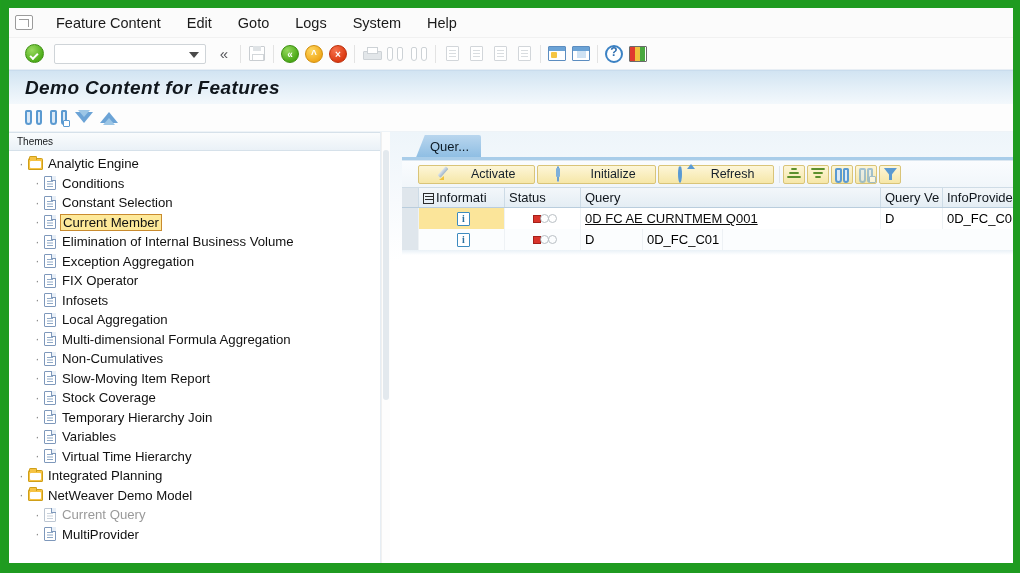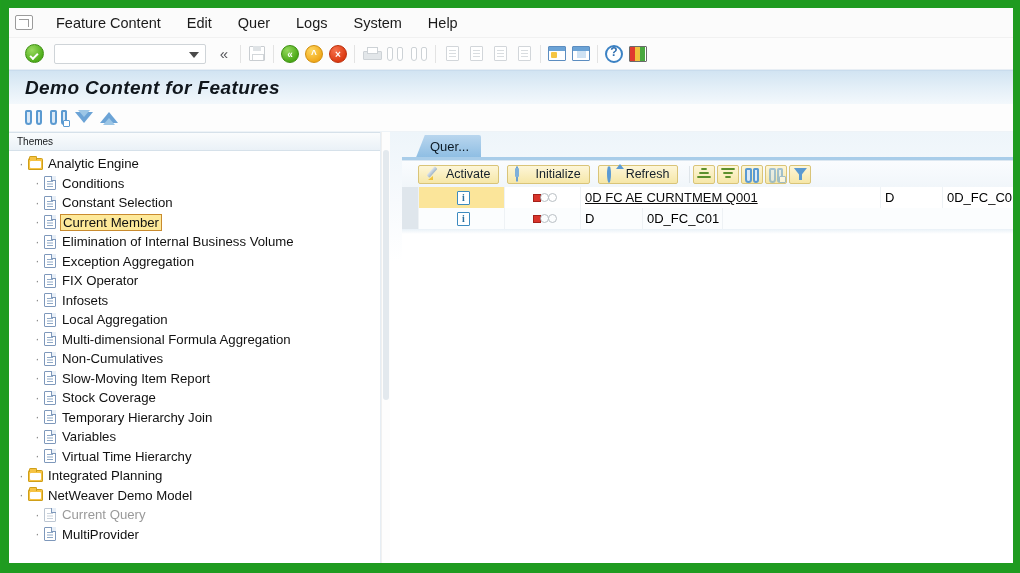--- a/index.html
+++ b/index.html
@@ -219,23 +219,23 @@
   }
   .tabline{position:absolute;left:0;right:0;bottom:0;height:3px;background:#a9cde9;}
   .panelbody{flex:1 1 auto;min-height:0;background:#fff;border-top:1px solid #dbe7f1;
     display:flex;flex-direction:column;}
 
   .gridtb{
     flex:0 0 26px;height:26px;display:flex;align-items:center;padding-left:16px;gap:0px;
     background:linear-gradient(to bottom,#fafcfe,#f1f6fa);
   }
   .gbtn{
-    height:19px;display:flex;align-items:center;gap:5px;
+    height:19px;display:flex;align-items:center;gap:19px;
     background:linear-gradient(to bottom,#fdf6d8,#f6e7a8);
-    border:1px solid #d9c478;border-radius:2px;padding:0 8px;margin-right:8px;
+    border:1px solid #d9c478;border-radius:2px;padding:0 19px;margin-right:2px;
     font-size:12.5px;color:#15202a;white-space:nowrap;
     font-family:"Liberation Sans",sans-serif;
   }
   .gico{width:14px;height:14px;flex:0 0 14px;position:relative;}
   .ic-pencil{transform:rotate(0deg);}
   .ic-pencil:before{content:"";position:absolute;left:1px;top:9px;width:5px;height:4px;
     background:#f0c23c;transform:rotate(0deg);clip-path:polygon(0 100%,100% 0,100% 100%);}
   .ic-pencil:after{content:"";position:absolute;left:3px;top:-1px;width:4px;height:12px;
     background:linear-gradient(to right,#dfe6ec,#9fb4c9);transform:rotate(42deg);border-radius:1px;}
   .ic-init{width:14px;height:12px;background:#fff;border:1.4px solid #6d9fcd;border-radius:1px;position:relative;}
@@ -306,21 +306,21 @@
 </head>
 <body>
 
 <div id="root">
 <div id="shell">
 
   <div class="menubar">
     <div class="sys-menu-icon"></div>
     <div class="menu-item"><span>Feature Content</span></div>
     <div class="menu-item"><span>Edit</span></div>
-    <div class="menu-item"><span>Quer</span></div>
+    <div class="menu-item"><span>Goto</span></div>
     <div class="menu-item"><span>Logs</span></div>
     <div class="menu-item"><span>System</span></div>
     <div class="menu-item"><span>Help</span></div>
   </div>
 
   <div class="toolbar">
     <div class="tb-ok"></div>
     <div class="cmdfield">
       <input type="text" value="" style="">
       <span class="cmd-arrow"></span>
@@ -608,20 +608,39 @@
                   <span class="r"></span>
                   <em></em>
                 </span>
           </div>
           <div class="gtool">
             <span class="ic-funnel"></span>
           </div>
         </div>
 
         <div class="grid">
+          <div class="ghead">
+            <div class="cell c-sel"></div>
+            <div class="cell c-info">
+              <span class="hdr-icon"></span>
+              <span>Informati</span>
+            </div>
+            <div class="cell c-status">
+              <span>Status</span>
+            </div>
+            <div class="cell c-query">
+              <span>Query</span>
+            </div>
+            <div class="cell c-qv">
+              <span>Query Ve</span>
+            </div>
+            <div class="cell c-ip">
+              <span>InfoProvide</span>
+            </div>
+          </div>
 
           <div class="grow">
             <div class="cell c-sel"></div>
             <div class="cell c-info row-hl" style="justify-content:center;">
               <span class="infobadge">i</span>
             </div>
             <div class="cell c-status" style="justify-content:center;">
               <span class="statusicon">
                 <span class="sq-red"></span>
                     <span class="ring"></span>

